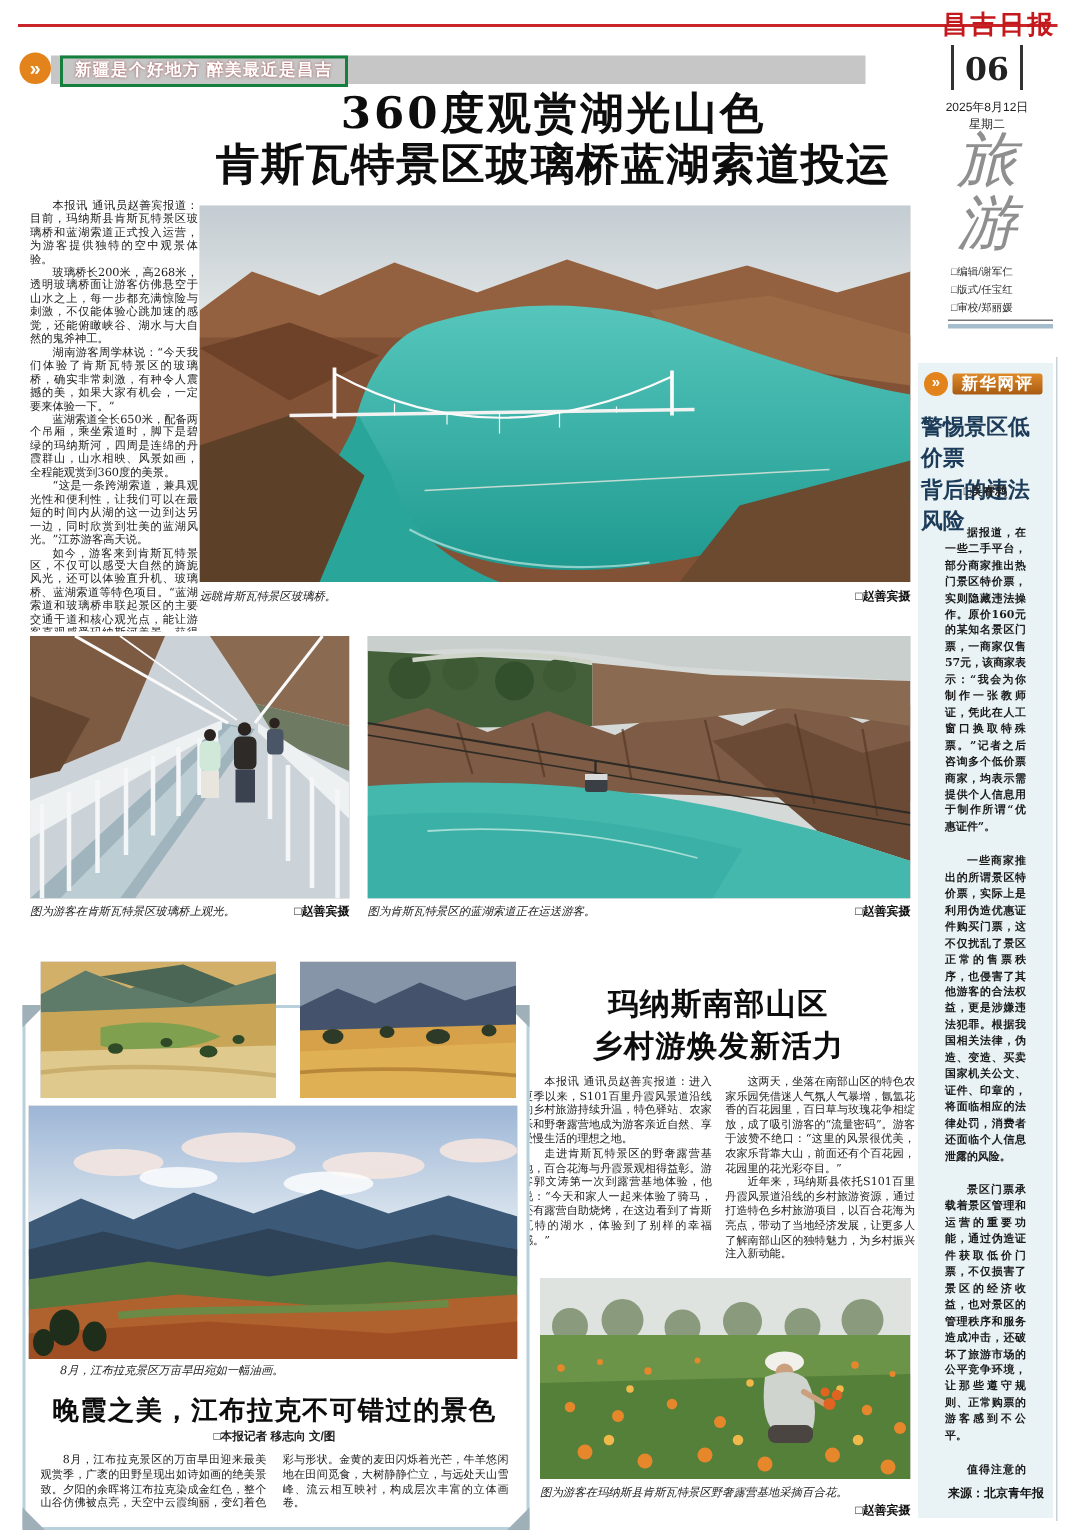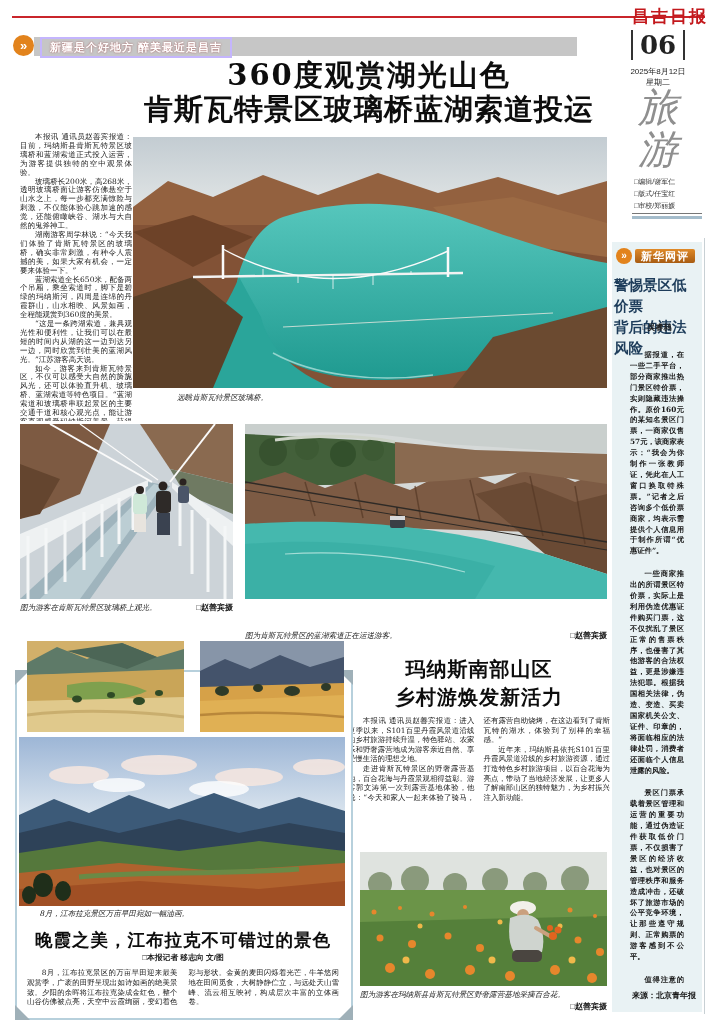--- a/index.html
+++ b/index.html
@@ -4,28 +4,28 @@
 <style>
   html,body{margin:0;padding:0;background:#fff;}
   .page{position:relative;width:719px;height:1024px;background:#fff;overflow:hidden;
         font-family:"Liberation Sans",sans-serif;color:#111;}
   .abs{position:absolute;}
   
   .top-rule{left:12px;top:16px;width:693px;height:2px;background:#c9252b;}
   .banner-strip{left:34px;top:37px;width:543px;height:19px;background:#c6c6c6;}
   .chevron-circle{left:13px;top:35px;width:21px;height:21px;border-radius:50%;
         background:#e2831c;color:#fff;font-weight:bold;font-size:13px;line-height:21px;text-align:center;}
-  .slogan-badge{left:40px;top:37px;height:17px;padding:0 8px;border:2px solid #c4b5fd;
+  .slogan-badge{left:40px;top:37px;height:17px;padding:0 8px;border:2px solid #15803d;
         color:#fff;font-weight:bold;font-size:11px;line-height:17px;letter-spacing:1px;
         text-shadow:0 0 2px #a55;}
-  .masthead{left:612px;top:5px;width:92px;text-align:center;color:#c3181c;
-        font-family:"DejaVu Serif",serif;font-weight:bold;font-size:17px;letter-spacing:2px;margin-left:12px;}
+  .masthead{left:612px;top:5px;width:92px;text-align:right;color:#c3181c;
+        font-family:"DejaVu Serif",serif;font-weight:bold;font-size:17px;letter-spacing:2px;}
   .pageno-wrap{left:612px;top:30px;width:92px;display:flex;justify-content:center;align-items:center;gap:7px;}
   .pageno-bar{width:2px;height:30px;background:#333;}
-  .pageno{font-family:"DejaVu Serif",serif;font-size:26px;font-weight:bold;color:#222;}
+  .pageno{font-family:"DejaVu Serif",serif;font-size:21px;font-weight:bold;color:#222;}
   .dateline{left:612px;top:66px;width:92px;text-align:center;font-size:8px;color:#222;line-height:11px;}
   .section-mark{left:612px;top:86px;width:92px;text-align:center;color:#8f8f8f;
         font-family:"DejaVu Serif",serif;font-size:40px;line-height:42px;font-style:italic;}
   .credits{left:634px;top:176px;width:70px;font-size:7px;color:#333;line-height:12px;}
   .double-rule-a{left:632px;top:213px;width:70px;height:1px;background:#777;}
   .double-rule-b{left:632px;top:216px;width:70px;height:3px;background:#a4bccb;}
   .page-frame{left:704px;top:238px;width:1px;height:776px;background:#c8d0d4;}
   
   .headline{left:130px;top:58px;width:478px;text-align:center;
         font-family:"DejaVu Serif",serif;font-weight:bold;color:#0d0d0d;}
@@ -150,21 +150,21 @@
       <line x1="90" y1="108" x2="90" y2="142" stroke="#fafafa" stroke-width="2.5"></line>
       <line x1="315" y1="110" x2="315" y2="140" stroke="#fafafa" stroke-width="2.5"></line>
       <line x1="130" y1="132" x2="130" y2="140" stroke="#fafafa" stroke-width="0.8"></line>
       <line x1="165" y1="146" x2="165" y2="139" stroke="#fafafa" stroke-width="0.8"></line>
       <line x1="200" y1="152" x2="200" y2="138" stroke="#fafafa" stroke-width="0.8"></line>
       <line x1="240" y1="148" x2="240" y2="137" stroke="#fafafa" stroke-width="0.8"></line>
       <line x1="278" y1="134" x2="278" y2="138" stroke="#fafafa" stroke-width="0.8"></line>
       <line x1="150" y1="190" x2="420" y2="176" stroke="#e8e8e0" stroke-width="1" opacity="0.8"></line>
     </svg>
   </div>
-  <div class="abs cap-row" style="left:133px;top:392px;width:474px;margin-left:44px;">
+  <div class="abs cap-row" style="left:133px;top:392px;width:474px;">
     <span class="cap-text">远眺肯斯瓦特景区玻璃桥。</span>
     <span class="cap-credit">□赵善宾摄</span>
   </div>
 
   <div class="abs photo" style="left:20px;top:424px;width:213px;height:175px;">
     <svg viewBox="0 0 213 175" preserveAspectRatio="none">
       <rect width="213" height="175" fill="#ccd3d8"></rect>
       <path d="M0,0 L90,0 L60,70 L0,95 Z" fill="#7d5a42"></path>
       <path d="M0,40 L40,55 L20,90 L0,95 Z" fill="#64452f"></path>
       <path d="M120,0 L213,0 L213,60 L150,45 Z" fill="#8a6a50"></path>
@@ -242,32 +242,33 @@
       <line x1="152" y1="83" x2="152" y2="92" stroke="#2e2a26" stroke-width="1.5"></line>
       <rect x="145" y="92" width="15" height="12" rx="2" fill="#3a3f46"></rect>
       <rect x="145" y="92" width="15" height="4" fill="#d8dadc"></rect>
     </svg>
   </div>
 
   <div class="abs cap-row" style="left:20px;top:602px;width:213px;">
     <span class="cap-text">图为游客在肯斯瓦特景区玻璃桥上观光。</span>
     <span class="cap-credit">□赵善宾摄</span>
   </div>
-  <div class="abs cap-row" style="left:245px;top:630px;width:362px;">
+  <div class="abs cap-row" style="left:245px;top:602px;width:362px;">
     <span class="cap-text">图为肯斯瓦特景区的蓝湖索道正在运送游客。</span>
     <span class="cap-credit">□赵善宾摄</span>
   </div>
 
   <div class="abs village-head">
     <div>玛纳斯南部山区</div>
     <div>乡村游焕发新活力</div>
   </div>
   <div class="abs bodytext village-body">
     <p>本报讯 通讯员赵善宾报道：进入夏季以来，S101百里丹霞风景道沿线的乡村旅游持续升温，特色驿站、农家乐和野奢露营地成为游客亲近自然、享受慢生活的理想之地。</p>
     <p>走进肯斯瓦特景区的野奢露营基地，百合花海与丹霞景观相得益彰。游客郭文涛第一次到露营基地体验，他说：“今天和家人一起来体验了骑马，还有露营自助烧烤，在这边看到了肯斯瓦特的湖水，体验到了别样的幸福感。”</p>
+    <p>这两天，坐落在南部山区的特色农家乐园凭借迷人气氛人气暴增，氤氲花香的百花园里，百日草与玫瑰花争相绽放，成了吸引游客的“流量密码”。游客于波赞不绝口：“这里的风景很优美，农家乐背靠大山，前面还有个百花园，花园里的花光彩夺目。”</p>
     <p>近年来，玛纳斯县依托S101百里丹霞风景道沿线的乡村旅游资源，通过打造特色乡村旅游项目，以百合花海为亮点，带动了当地经济发展，让更多人了解南部山区的独特魅力，为乡村振兴注入新动能。</p>
   </div>
 
   <div class="abs photo" style="left:360px;top:852px;width:247px;height:134px;">
     <svg viewBox="0 0 247 134" preserveAspectRatio="none">
       <rect width="247" height="40" fill="#dfe3df"></rect>
       <g fill="#8a9a7c">
         <circle cx="20" cy="32" r="12"></circle>
           <circle cx="55" cy="28" r="14"></circle>
           <circle cx="95" cy="33" r="12"></circle>

